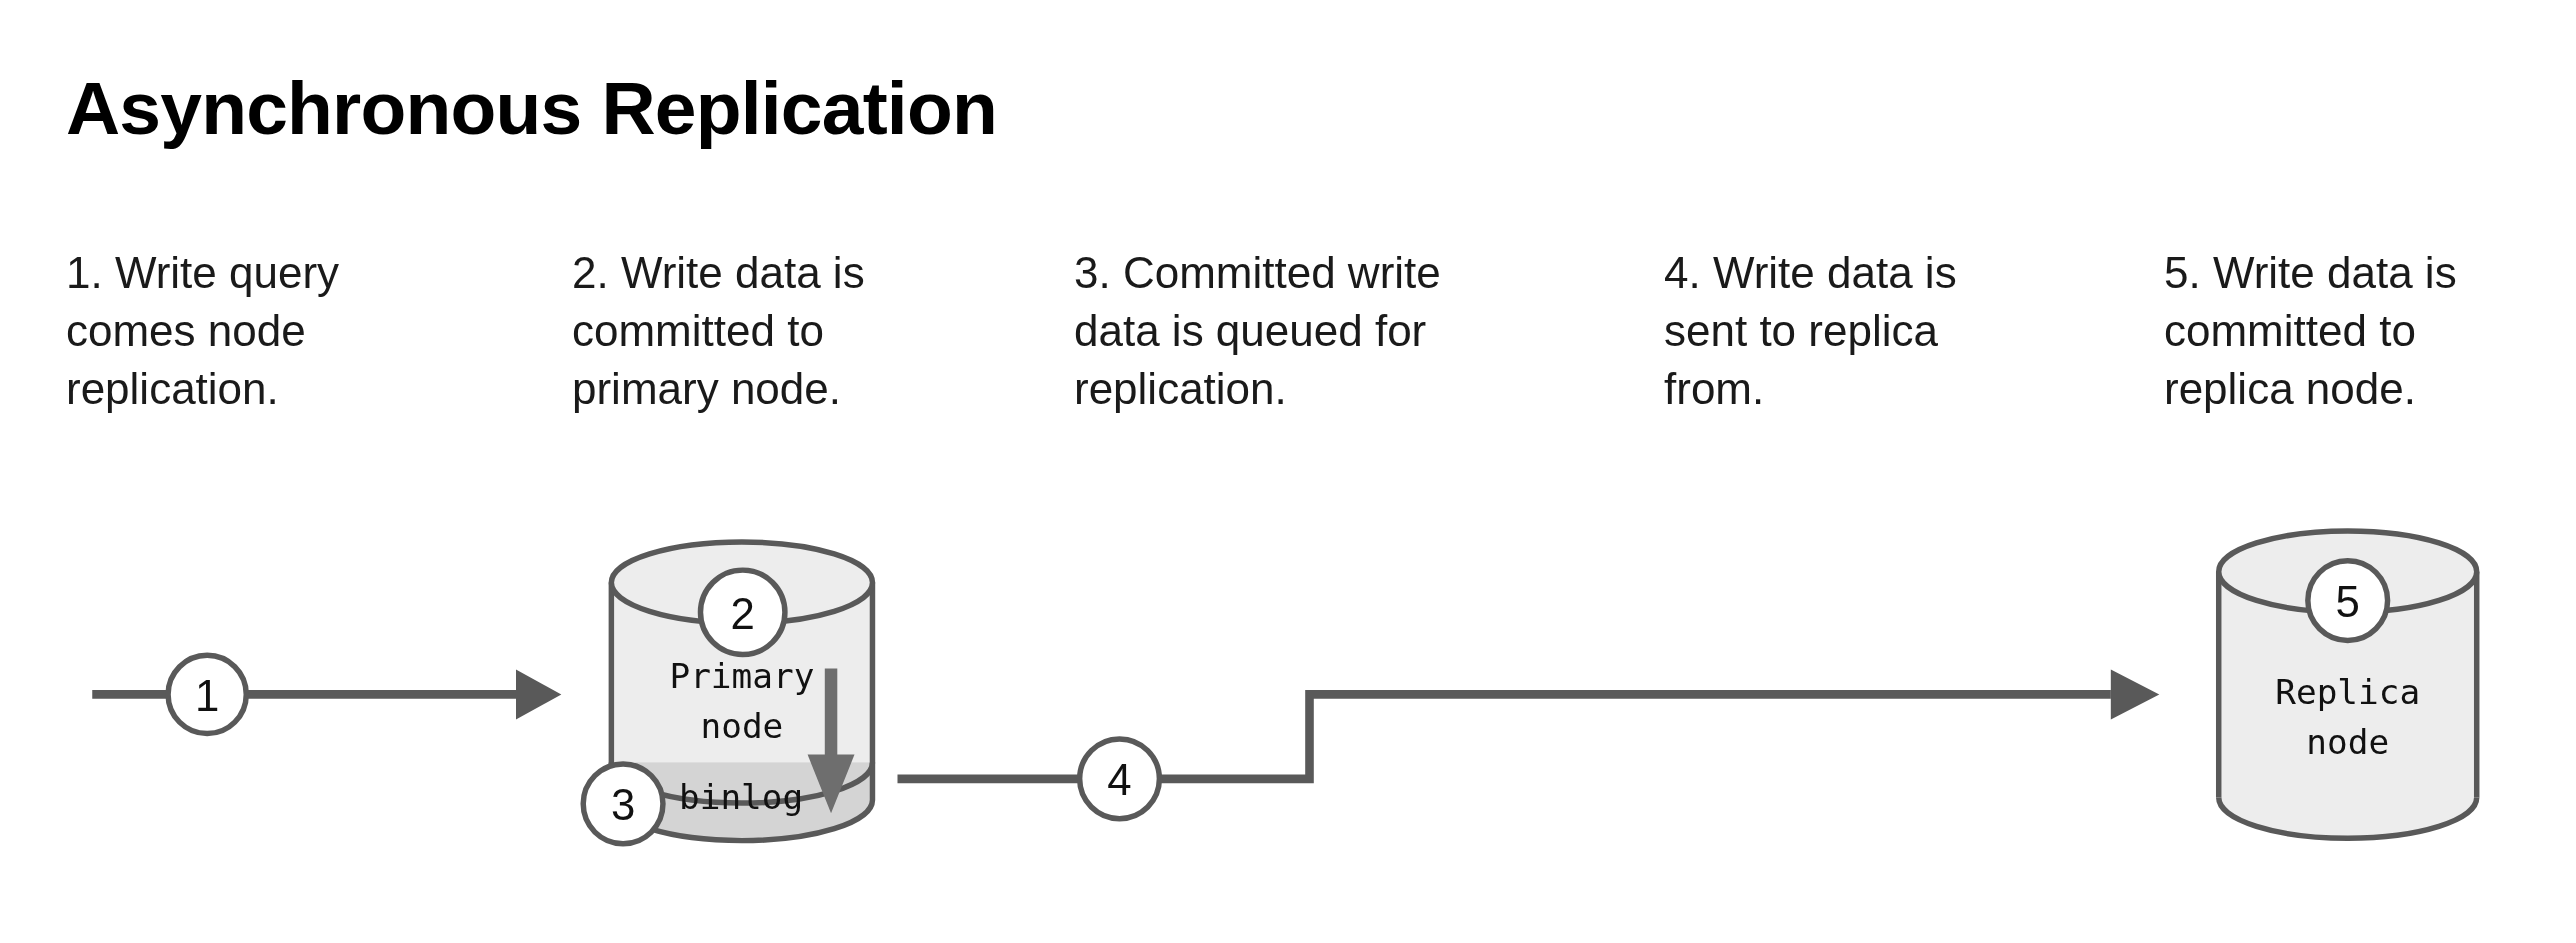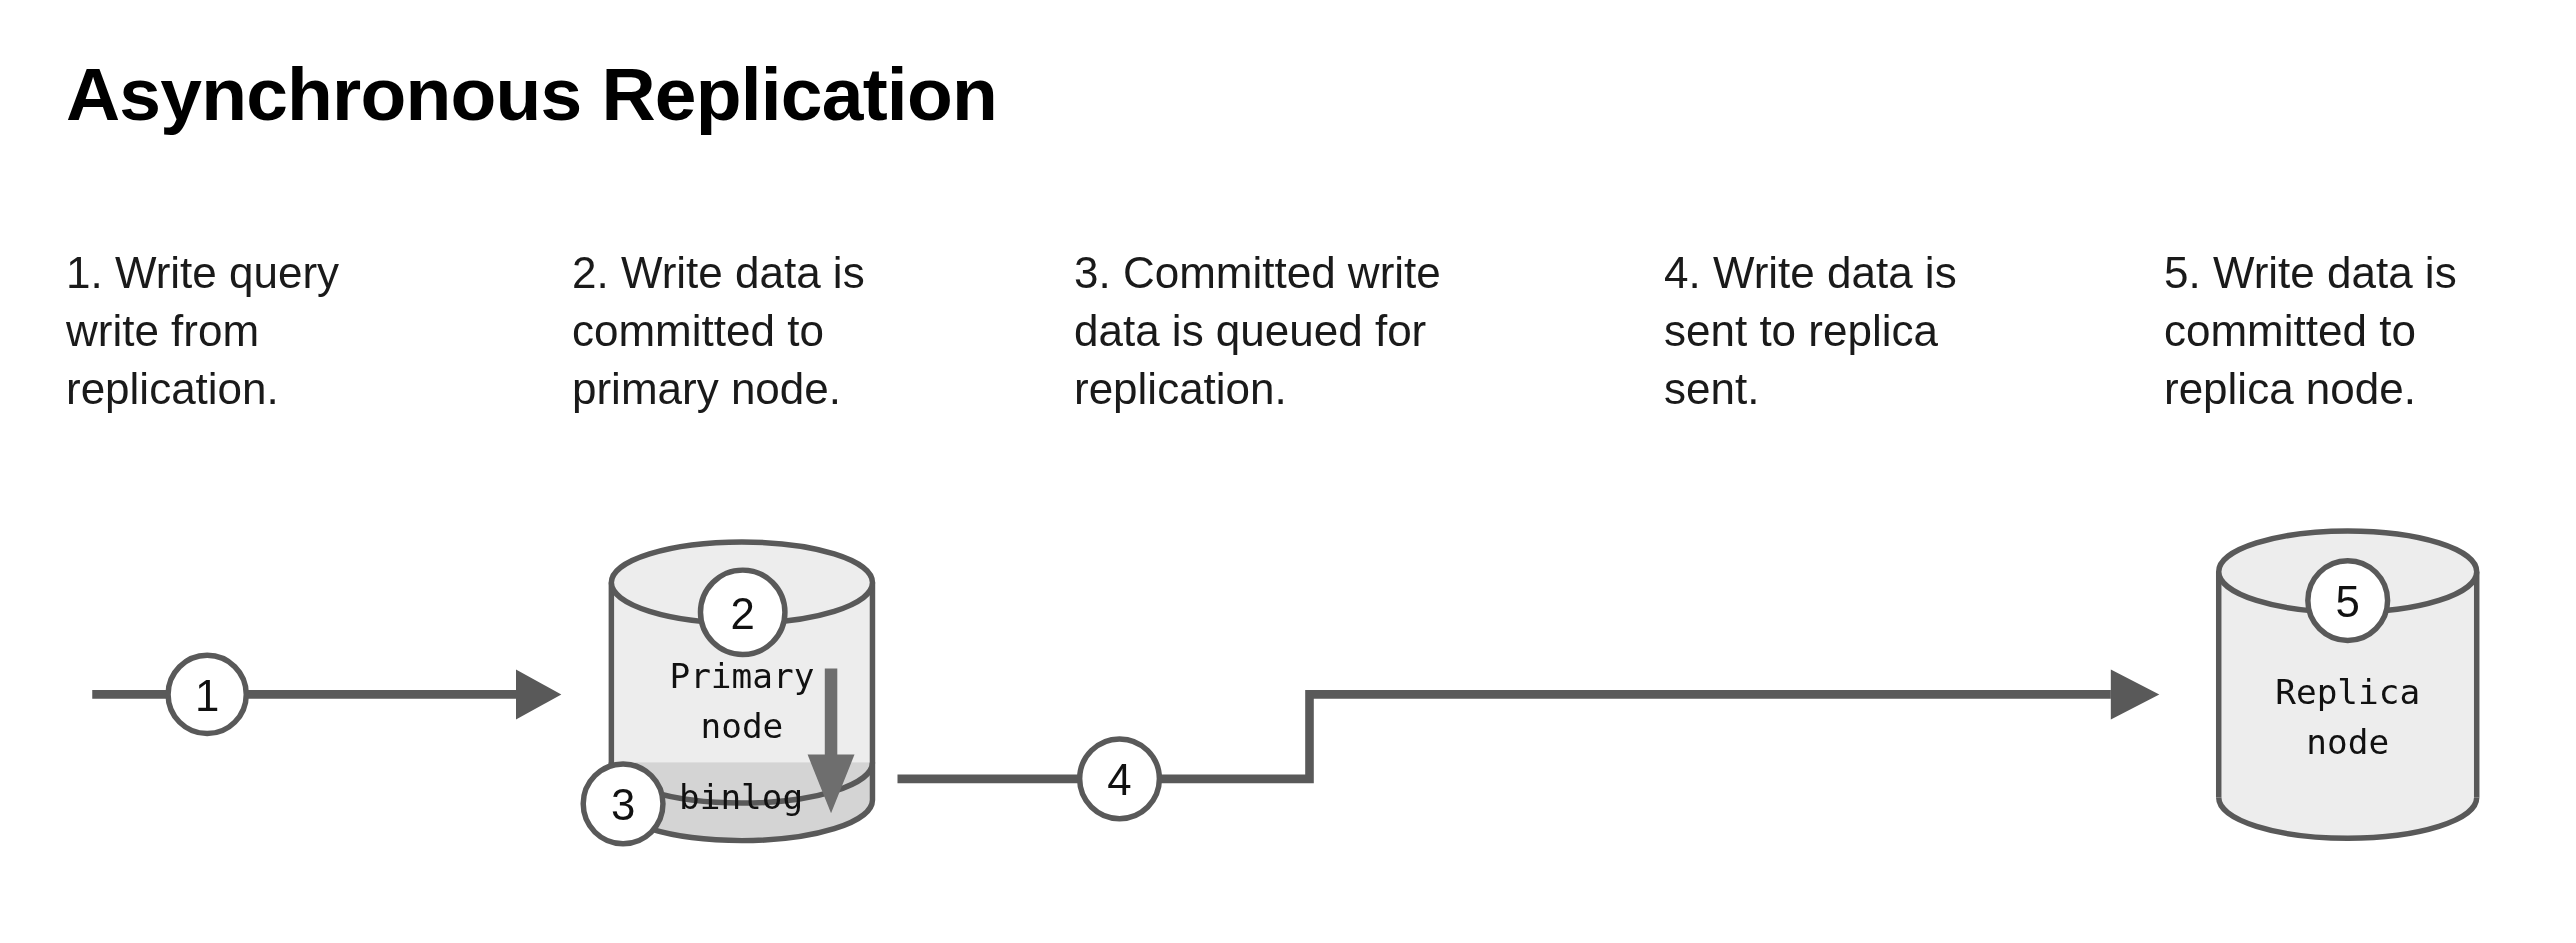--- a/index.html
+++ b/index.html
@@ -10,21 +10,21 @@
   body {
     width: 2576px;
     height: 944px;
     position: relative;
     font-family: "Liberation Sans", sans-serif;
     overflow: hidden;
   }
   #page-title {
     position: absolute;
     left: 66px;
-    top: 53px;
+    top: 67px;
     font-size: 75px;
     font-weight: bold;
     color: #000000;
     letter-spacing: -0.8px;
     white-space: nowrap;
     line-height: 1.1;
   }
   .step-col {
     position: absolute;
     top: 244px;
@@ -56,40 +56,40 @@
     fill: #111111;
   }
 </style>
 </head>
 <body>
 
 <div id="page-title">Asynchronous Replication</div>
 
 <div class="step-col" id="step-col-1">
   <span class="line">1. Write query</span>
-  <span class="line">write from</span>
+  <span class="line">comes node</span>
   <span class="line">replication.</span>
 </div>
 
 <div class="step-col" id="step-col-2">
   <span class="line">2. Write data is</span>
   <span class="line">committed to</span>
   <span class="line">primary node.</span>
 </div>
 
 <div class="step-col" id="step-col-3">
   <span class="line">3. Committed write</span>
   <span class="line">data is queued for</span>
   <span class="line">replication.</span>
 </div>
 
 <div class="step-col" id="step-col-4">
   <span class="line">4. Write data is</span>
   <span class="line">sent to replica</span>
-  <span class="line">sent.</span>
+  <span class="line">from.</span>
 </div>
 
 <div class="step-col" id="step-col-5">
   <span class="line">5. Write data is</span>
   <span class="line">committed to</span>
   <span class="line">replica node.</span>
 </div>
 
 <svg id="diagram-svg" width="2576" height="944" viewBox="0 0 3295 1207">
 

